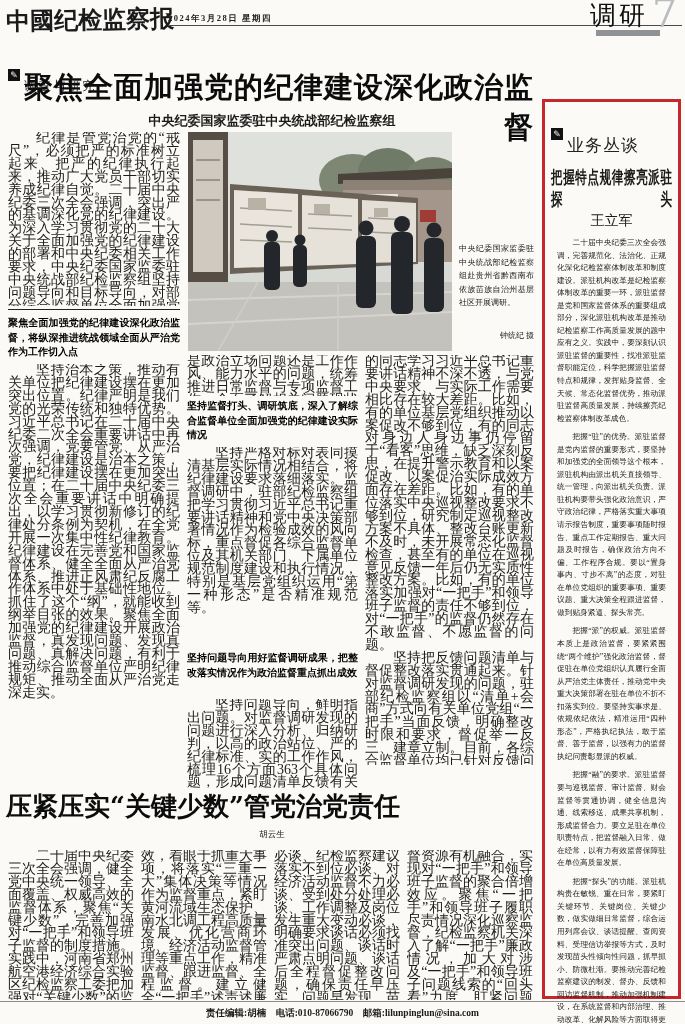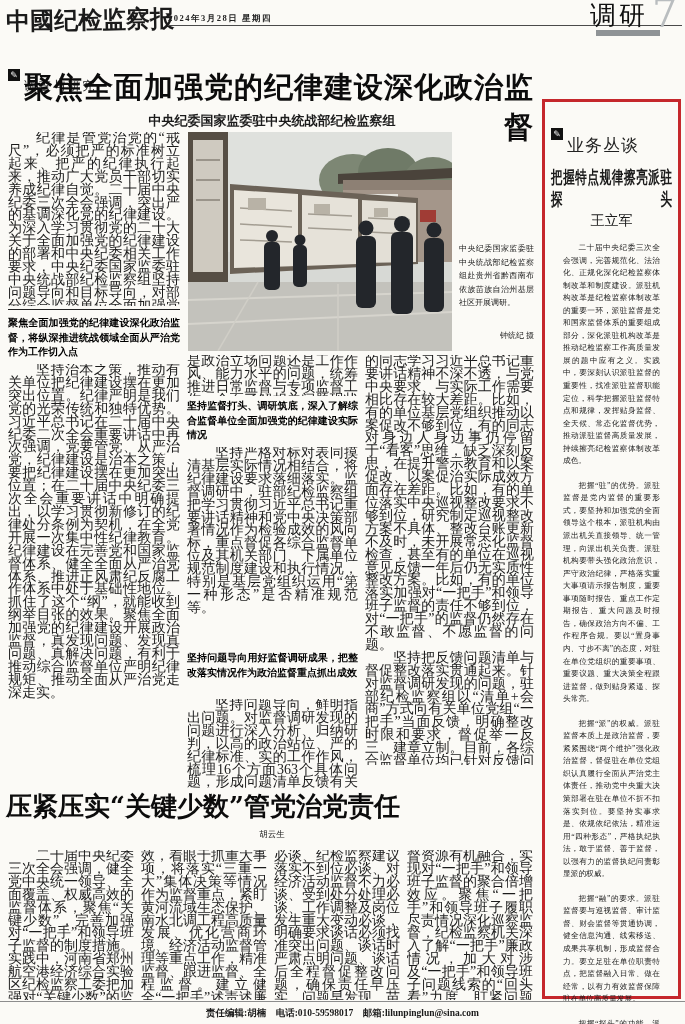--- a/index.html
+++ b/index.html
@@ -49,21 +49,21 @@
   #bcol1{left:8px;} #bcol2{left:141px;} #bcol3{left:274px;} #bcol4{left:407px;}
   
   #side-box{left:542px;top:99px;width:139px;height:900px;border:3px solid #c5272c;
             box-sizing:border-box;padding:8px 6px 6px;background:#fbfaf6;}
   #side-tag .taglabel{font-size:17px;letter-spacing:1px;}
   #side-title{margin-top:9px;font-size:11.5px;font-weight:900;line-height:15px;
               text-align:justify;text-align-last:justify;transform:scaleY(1.5);
               transform-origin:top;font-family:"DejaVu Serif",serif;}
   #side-author{text-align:center;font-size:14px;margin:16px 0 7px;}
   #side-body{font-size:7.7px;line-height:12.55px;text-align:justify;}
-  #side-body p{margin:12px;text-indent:2em;}
+  #side-body p{margin:6px;text-indent:2em;}
   #side-note{font-size:7.7px;line-height:12.55px;text-align:justify;text-indent:1em;
              margin-top:1px;}
   
   #footer-rule{left:0;top:1001px;width:685px;height:1px;background:#8d8d8d;}
   #footer{left:0;top:1007px;width:685px;text-align:center;font-size:9.5px;font-weight:bold;}
 </style>
 </head>
 <body>
 
 <div class="page">
@@ -202,15 +202,15 @@
         <p>二十届中央纪委三次全会强调，完善规范化、法治化、正规化深化纪检监察体制改革和制度建设。派驻机构改革是纪检监察体制改革的重要一环，派驻监督是党和国家监督体系的重要组成部分，深化派驻机构改革是推动纪检监察工作高质量发展的题中应有之义。实践中，要深刻认识派驻监督的重要性，找准派驻监督职能定位，科学把握派驻监督特点和规律，发挥贴身监督、全天候、常态化监督优势，推动派驻监督高质量发展，持续擦亮纪检监察体制改革成色。</p>
         <p>把握“驻”的优势。派驻监督是党内监督的重要形式，要坚持和加强党的全面领导这个根本，派驻机构由派出机关直接领导、统一管理，向派出机关负责。派驻机构要带头强化政治意识，严守政治纪律，严格落实重大事项请示报告制度，重要事项随时报告、重点工作定期报告、重大问题及时报告，确保政治方向不偏、工作程序合规。要以“置身事内、寸步不离”的态度，对驻在单位党组织的重要事项、重要议题、重大决策全程跟进监督，做到贴身紧逼、探头常亮。</p>
         <p>把握“派”的权威。派驻监督本质上是政治监督，要紧紧围绕“两个维护”强化政治监督，督促驻在单位党组织认真履行全面从严治党主体责任，推动党中央重大决策部署在驻在单位不折不扣落实到位。要坚持实事求是、依规依纪依法，精准运用“四种形态”，严格执纪执法，敢于监督、善于监督，以强有力的监督执纪问责彰显派的权威。</p>
         <p>把握“融”的要求。派驻监督要与巡视监督、审计监督、财会监督等贯通协调，健全信息沟通、线索移送、成果共享机制，形成监督合力。要立足驻在单位职责特点，把监督融入日常、做在经常，以有力有效监督保障驻在单位高质量发展。</p>
         <p>把握“探头”的功能。派驻机构贵在敏锐、重在日常，要紧盯关键环节、关键岗位、关键少数，做实做细日常监督，综合运用列席会议、谈话提醒、查阅资料、受理信访举报等方式，及时发现苗头性倾向性问题，抓早抓小、防微杜渐。要推动完善纪检监察建议的制发、督办、反馈和回访监督机制，推动加强机制建设，在系统监督和内部治理、推动改革、化解风险等方面取得更多全局性、制度性成果。</p>
       </div>
     <div id="side-note">（作者系甘肃省纪委监委驻省审计厅纪检监察组组长）</div>
   </div>
 
   <div class="abs" id="footer-rule"></div>
-  <div class="abs" id="footer">责任编辑:胡楠　电话:010-59598017　邮箱:lilunpinglun@sina.com</div>
+  <div class="abs" id="footer">责任编辑:胡楠　电话:010-87066790　邮箱:lilunpinglun@sina.com</div>
 
 </div>
 
 </body></html>

